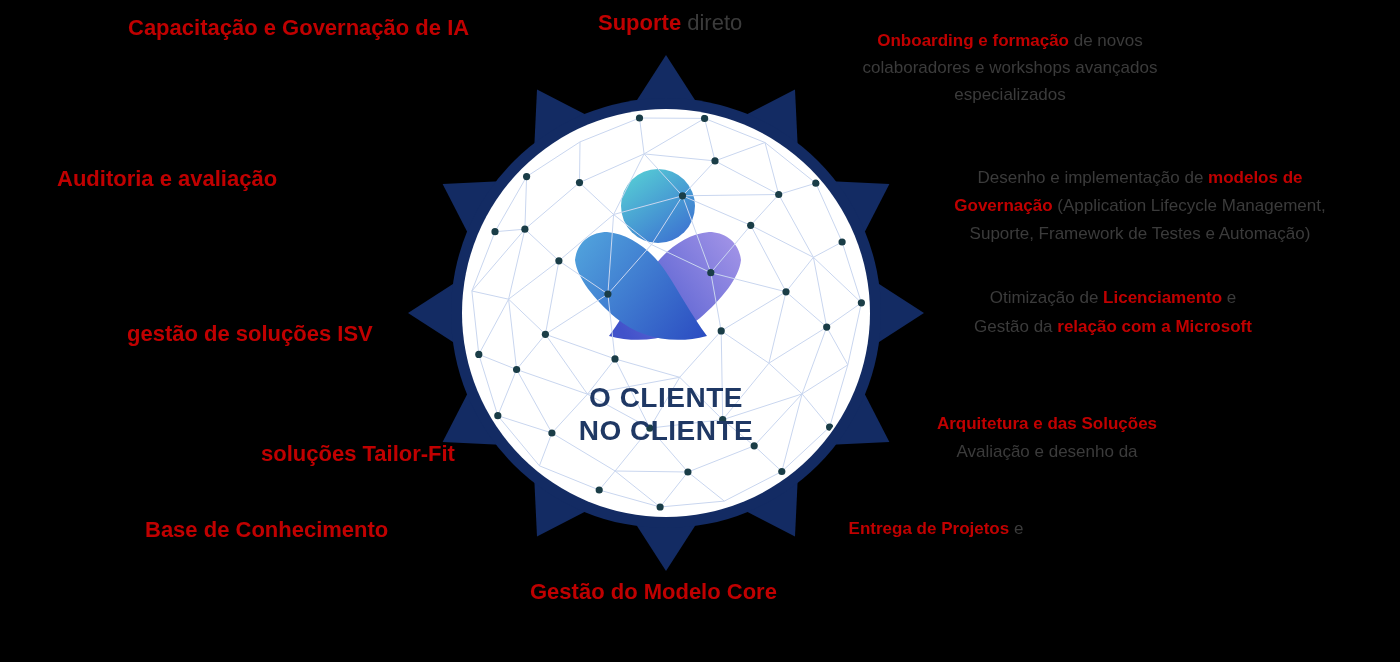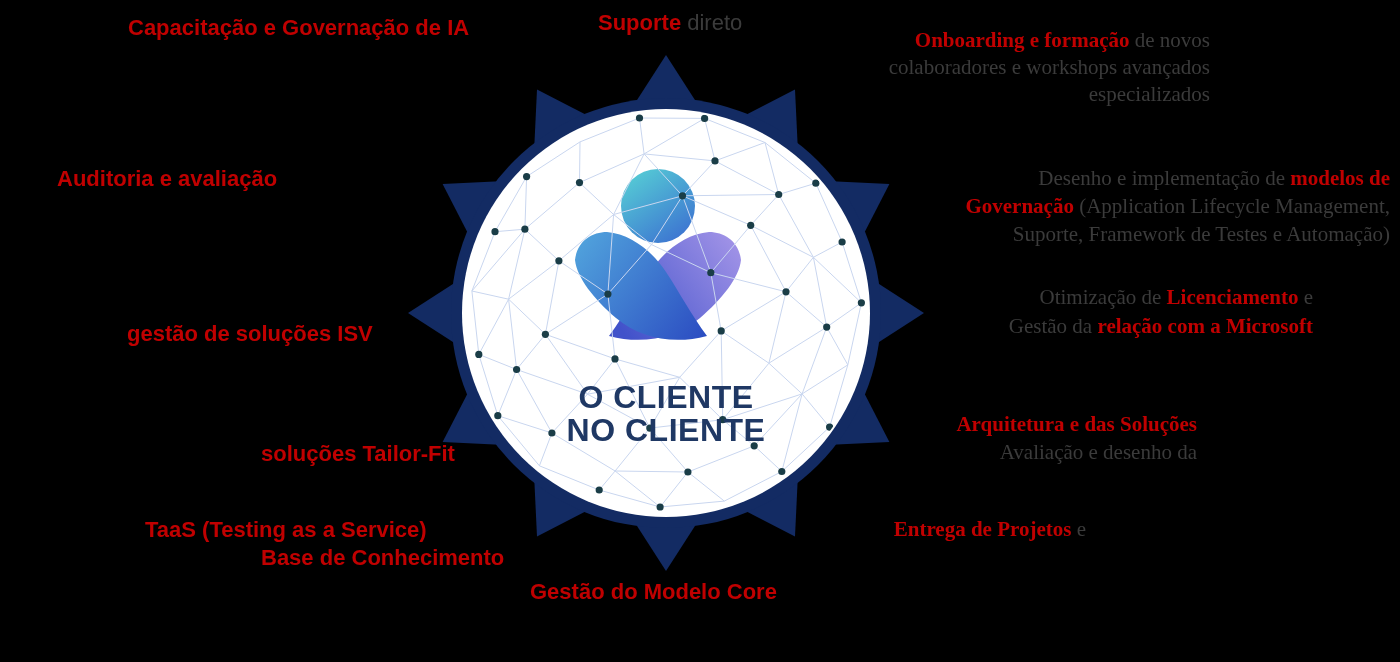--- a/index.html
+++ b/index.html
@@ -12,25 +12,25 @@
     background:var(--bg);
     font-family:"Liberation Sans","DejaVu Sans",sans-serif;
   }
   .stage svg{position:absolute;display:block;}
   #starburst{left:396px; top:43px;}
   #mesh{left:462px; top:109px;}
   #logo{left:563px; top:164px;}
   .center-title{
     position:absolute; left:516px; top:381px; width:300px;
     text-align:center; color:var(--center-text);
-    font-size:32px; line-height:33px; font-weight:700; letter-spacing:.5px;
+    font-size:28px; line-height:33px; font-weight:700; letter-spacing:.5px;
     z-index:6;
   }
   .label{position:absolute; z-index:7; font-size:22px; line-height:28px; white-space:nowrap;}
-  .label.para{font-size:21px; white-space:normal; text-align:right;font-family:Liberation Serif, serif;}
+  .label.para{font-size:17px; white-space:normal; text-align:center;}
   .seg-red{color:var(--red); font-weight:700;}
   .seg-gray{color:var(--gray); font-weight:400;}
   .line{display:block;}
   
   #lbl-capacitacao{left:128px; top:14px;}
   #lbl-suporte{left:598px; top:9px;}
   #lbl-onboarding{left:810px; top:27px; width:400px; line-height:27px;}
   #lbl-auditoria{left:57px; top:165px;}
   #lbl-desenho{left:890px; top:164px; width:500px; line-height:28px;}
   #lbl-isv{left:127px; top:320px;}
@@ -272,21 +272,20 @@
       <span class="line"><span class="seg-gray">Gestão da </span><span class="seg-red">relação com a Microsoft</span></span>
     </div>
   <div class="label" id="lbl-tailorfit">
       <span class="line"><span class="seg-red">soluções Tailor-Fit</span></span>
     </div>
   <div class="label para" id="lbl-avaliacao">
       <span class="line"><span class="seg-red">Arquitetura e das Soluções</span></span>
       <span class="line"><span class="seg-gray">Avaliação e desenho da</span></span>
     </div>
   <div class="label" id="lbl-taas">
-      <span class="line"><span class="seg-red">TaaS (Testing as a Service)</span></span>
       <span class="line"><span class="seg-red">Base de Conhecimento</span></span>
     </div>
   <div class="label para" id="lbl-entrega">
       <span class="line"><span class="seg-red">Entrega de Projetos</span><span class="seg-gray"> e</span></span>
     </div>
   <div class="label" id="lbl-modelocore">
       <span class="line"><span class="seg-red">Gestão do Modelo Core</span></span>
     </div>
 </div>
 

